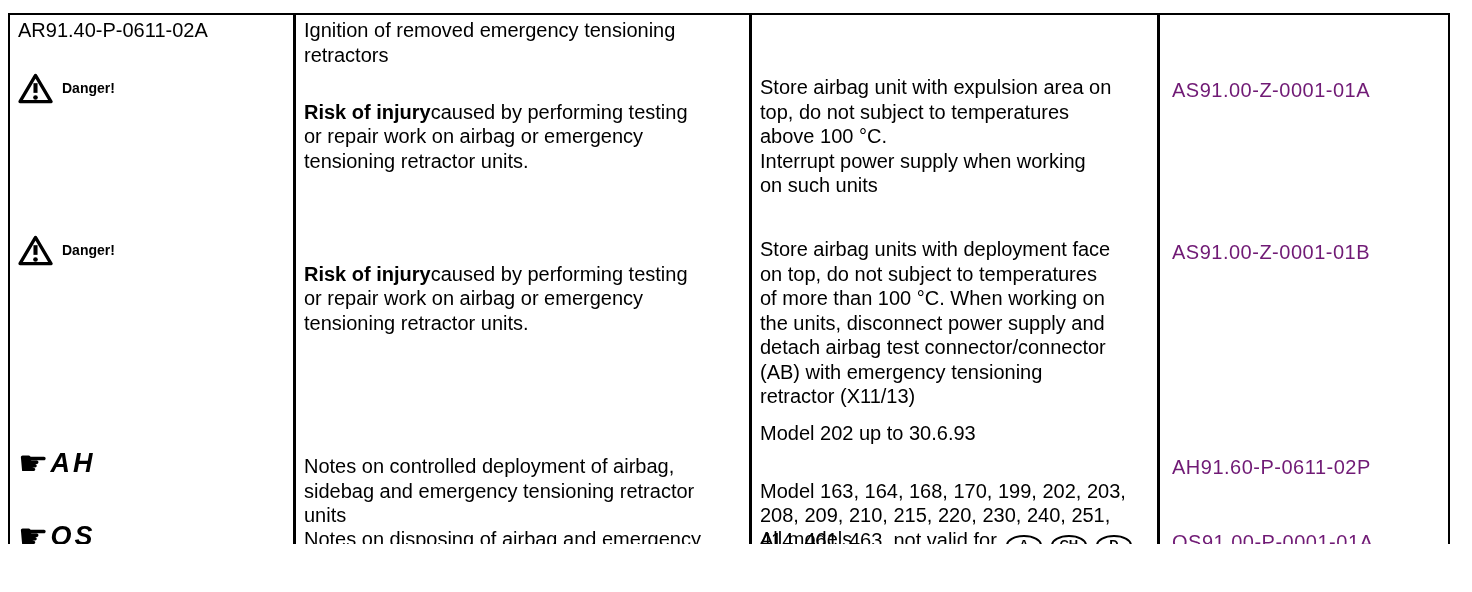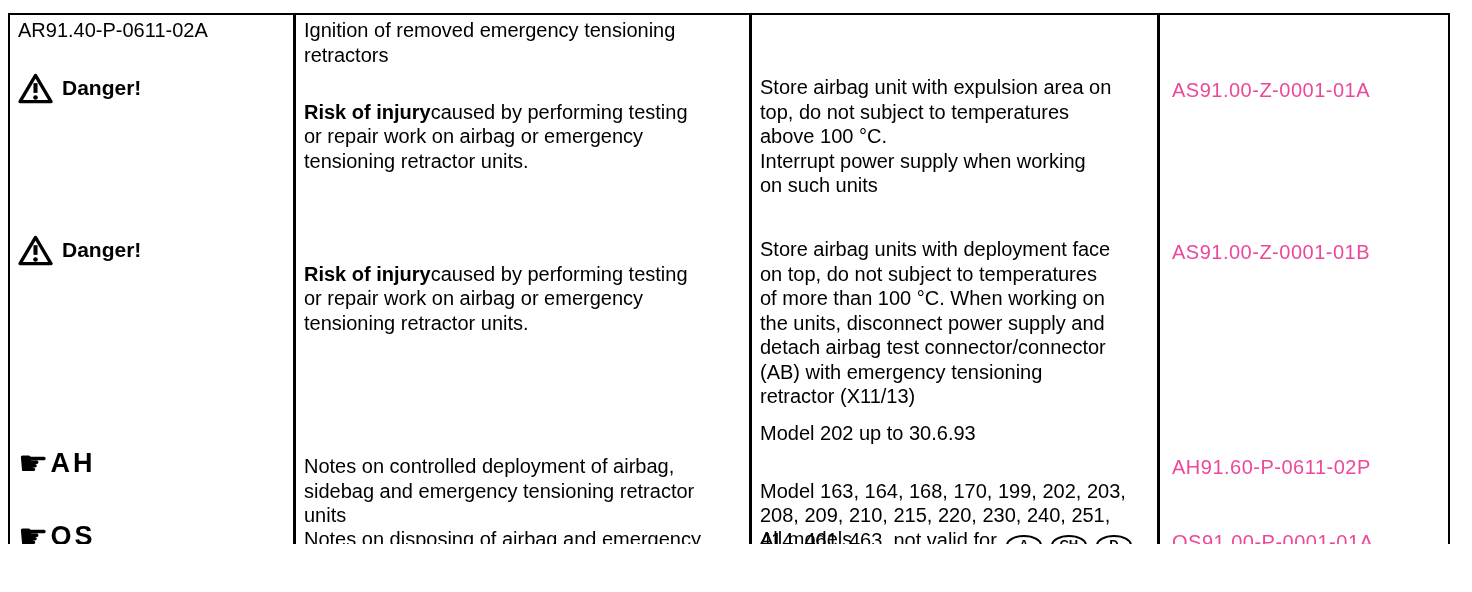--- a/index.html
+++ b/index.html
@@ -44,48 +44,49 @@
   }
   .bold-lead { font-weight: bold; }
 
   
   .c1 { left: 8px;   width: 268px; }
   .c2 { left: 294px; width: 440px; }
   .c3 { left: 750px; width: 404px; }
   .c4 { left: 1162px; width: 278px; }
 
   .refcode {
-    color: #ec4899;
+    color: #701a75;
     letter-spacing: 0.5px;
   }
 
   .danger-row {
     display: flex;
     align-items: center;
     gap: 9px;
     white-space: nowrap;
   }
-  .danger-label { font-weight: bold; font-size: 21px; }
+  .danger-label { font-weight: bold; font-size: 14px; }
   .warn-svg { display: block; }
 
   .hand-row {
     display: flex;
     align-items: center;
     gap: 2px;
     white-space: nowrap;
   }
   .hand-glyph {
     font-family: "DejaVu Sans", sans-serif;
     font-size: 34px;
     line-height: 30px;
   }
   .hand-label {
     font-weight: bold;
     font-size: 27px;
     letter-spacing: 3px;
+    font-style: italic;
   }
 
   .badge {
     display: inline-block;
     box-sizing: border-box;
     border: 2.5px solid #000000;
     border-radius: 50%;
     min-width: 36px;
     height: 21px;
     line-height: 16px;

